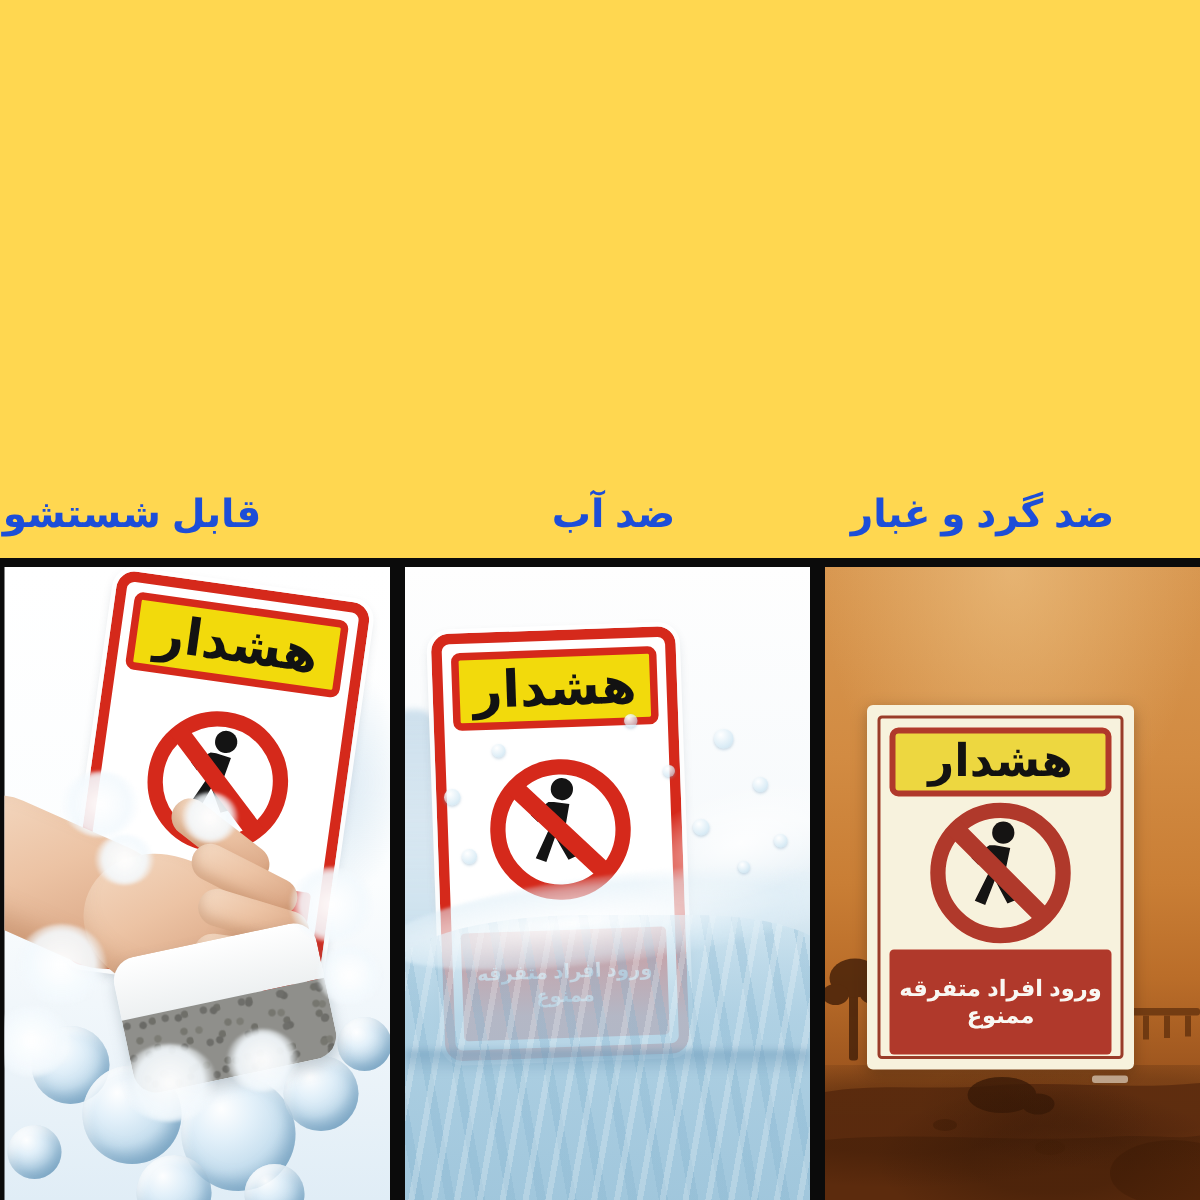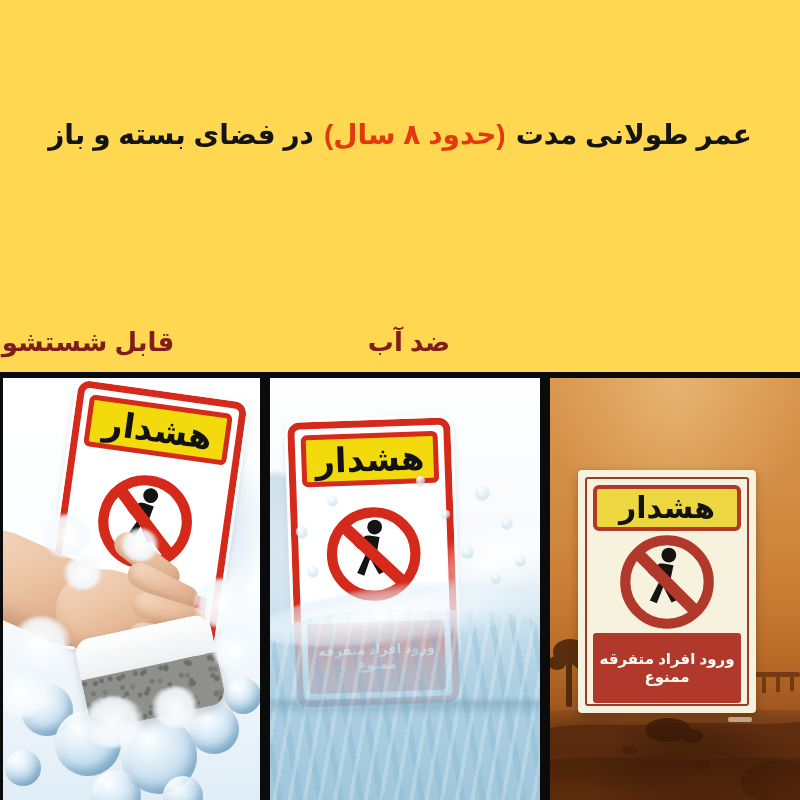--- a/index.html
+++ b/index.html
@@ -6,21 +6,21 @@
   .stage{position:relative;width:800px;height:800px;overflow:hidden;background:#FFD750;
          font-family:"Liberation Sans","DejaVu Sans",sans-serif;}
   
   .title{position:absolute;top:14px;left:0;width:800px;margin:0;text-align:center;
          font-size:46px;font-weight:bold;letter-spacing:1px;color:#0D0D0D;}
   .subtitle{position:absolute;top:118px;left:0;width:800px;margin:0;text-align:center;
             direction:rtl;font-size:28px;font-weight:bold;color:#141414;}
   .subtitle .hl{color:#E23A0E;margin:0 10px;}
   
   .label{position:absolute;top:327px;transform:translateX(-50%);direction:rtl;
-         font-size:26px;font-weight:bold;color:#7f1d1d;white-space:nowrap;}
+         font-size:26px;font-weight:bold;color:#1d4ed8;white-space:nowrap;}
   .label-wash{left:88px;} .label-water{left:409px;} .label-dust{left:655px;}
   
   .panels{position:absolute;top:372px;left:0;width:800px;height:428px;background:#0B0B0B;
           display:flex;gap:10px;padding:6px 0 0 3px;box-sizing:border-box;}
   .panel{position:relative;height:100%;overflow:hidden;}
   .panel-wash{width:257px;background:linear-gradient(180deg,#ffffff 0%,#fbfdfe 50%,#eef5fa 75%,#e0edf6 100%);}
   .panel-water{width:270px;background:linear-gradient(180deg,#fefefe 0%,#f7fafc 40%,#e2eef5 52%,#c3dcea 63%,#afd0e2 78%,#a5c8dc 100%);}
   .panel-dust{flex:1;background:linear-gradient(180deg,#D89750 0%,#D28B42 30%,#C97E35 50%,#BA6D29 65%,#9D551E 80%,#7F4014 92%,#6F3711 100%);}
   
   .sign{position:absolute;box-sizing:border-box;}
@@ -106,24 +106,24 @@
                   radial-gradient(ellipse at 85% 30%,rgba(55,25,8,.3) 0 20%,transparent 50%);}
   .watermark{position:absolute;left:178px;top:339px;width:24px;height:5px;z-index:3;border-radius:2px;
        background:rgba(250,245,235,.55);box-shadow:0 0 2px rgba(90,60,30,.4);filter:blur(.4px);}
 </style>
 </head>
 <body>
 
 <div class="stage">
 
 
-  <p class="subtitle"><span>عمر طولانی مدت</span><span class="hl">(حدود ۸ سال)</span><span>در فضای بسته و باز</span></p>
 
   <span class="label label-wash">قابل شستشو</span>
   <span class="label label-water">ضد آب</span>
+  <span class="label label-dust">ضد گرد و غبار</span>
 
   <div class="panels">
 
     <div class="panel panel-wash">
       <i class="splash-blob"></i>
 
       <div class="sign sign--photo sign-wash">
         <div class="sign-inner">
           <div class="sign-header">هشدار</div>
           <div class="sign-body">

